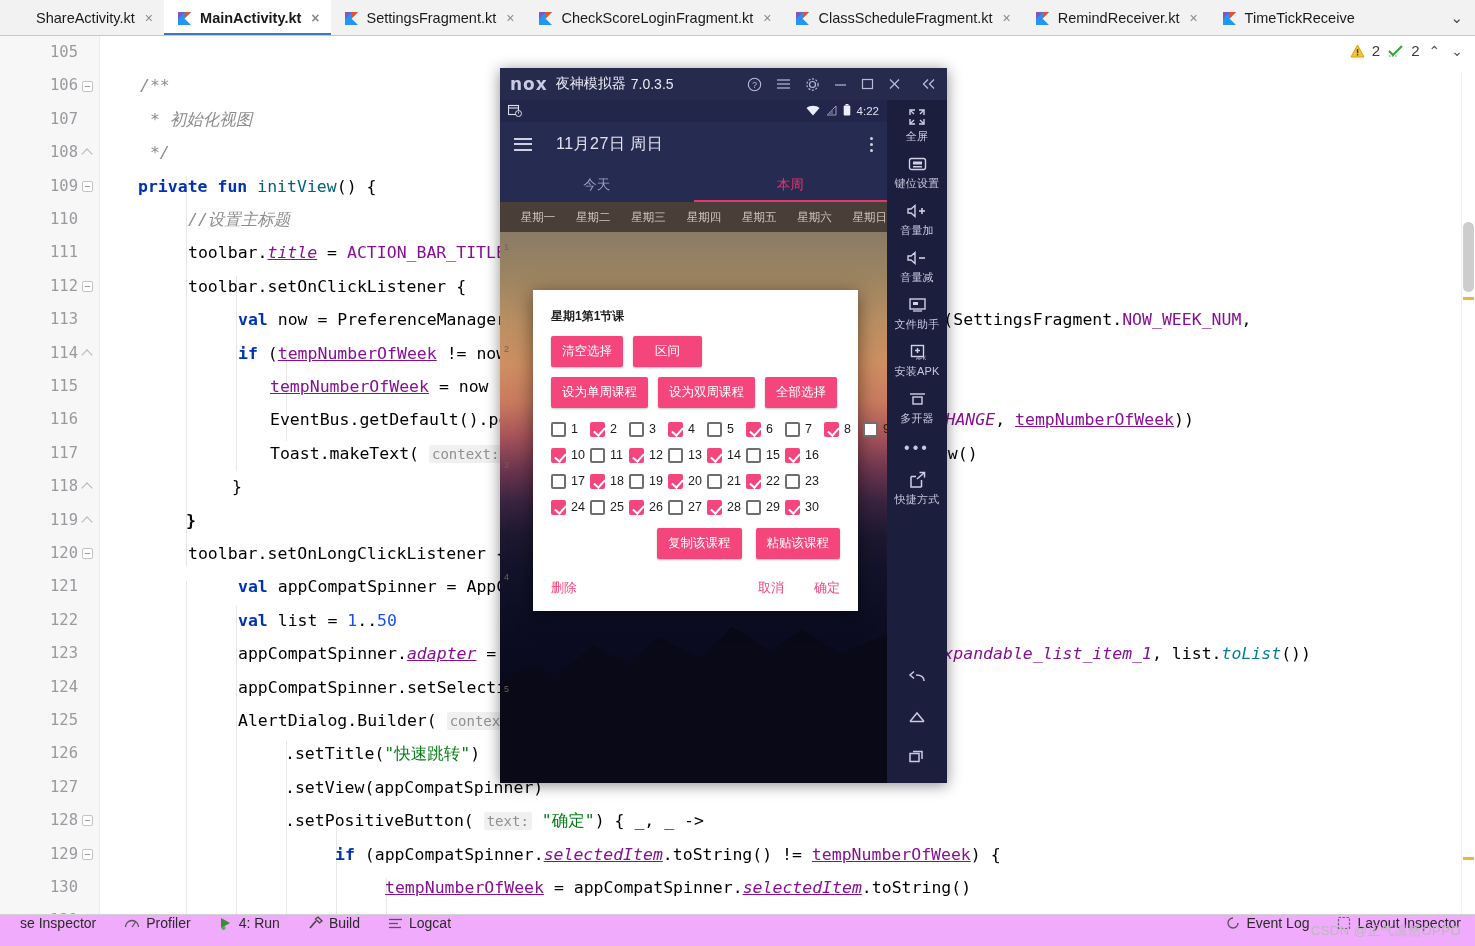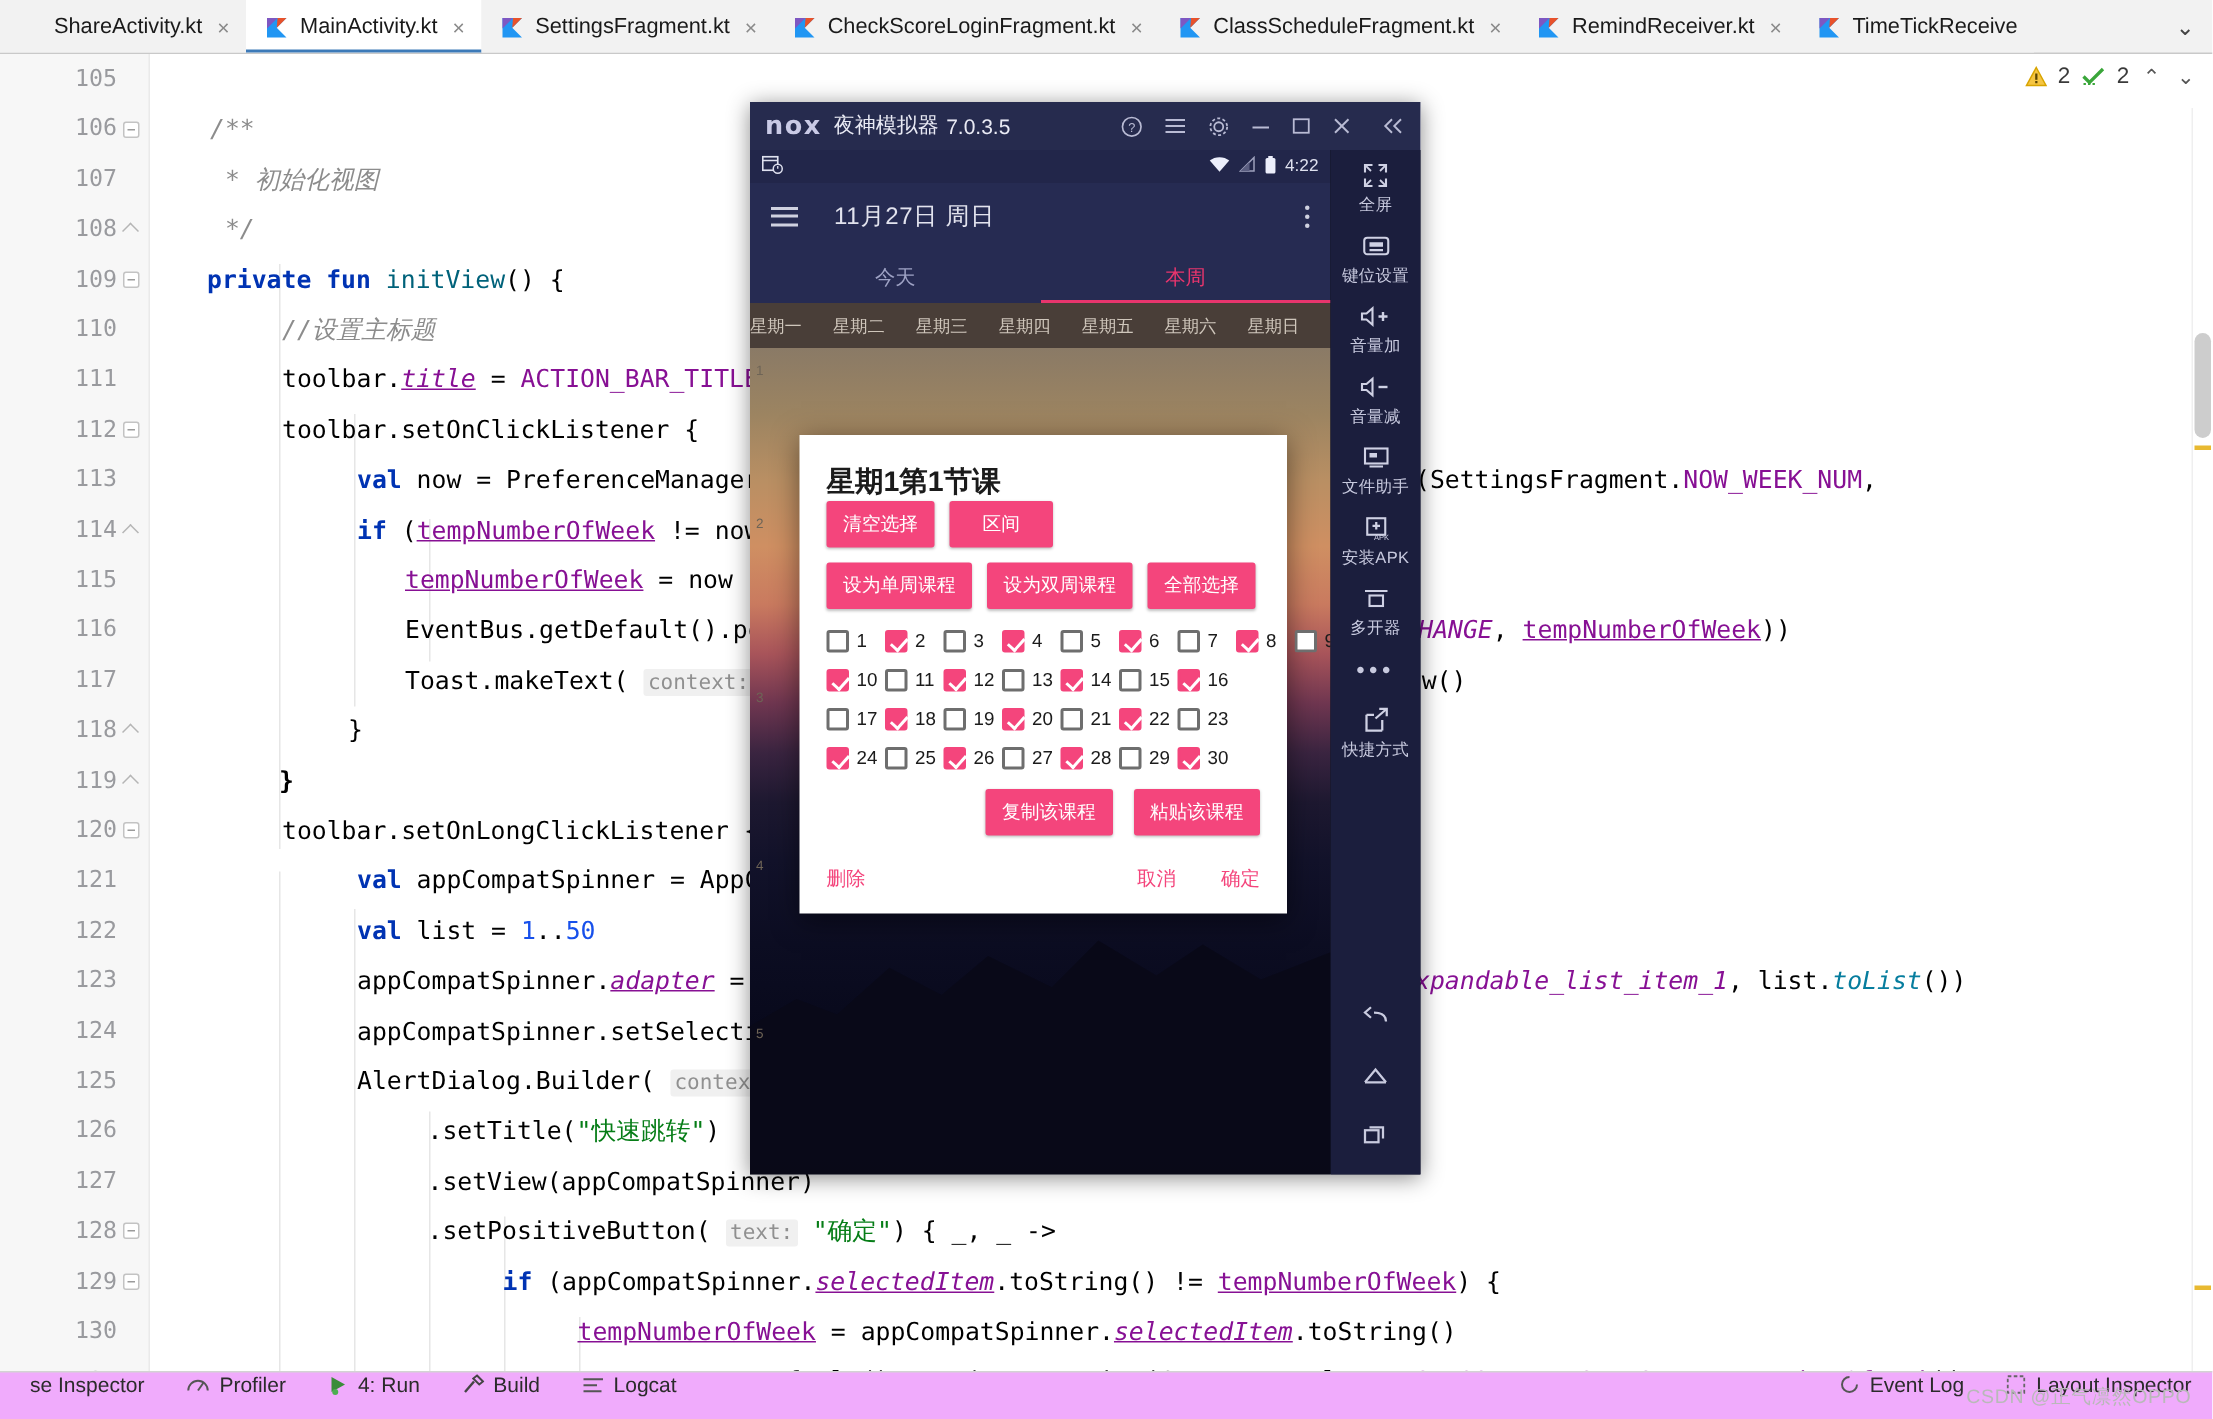--- a/index.html
+++ b/index.html
@@ -21,21 +21,21 @@
   }
   .tab {
     display: flex; align-items: center; gap: 7px;
     padding: 0 11px 0 12px;
     height: 36px;
     font-size: 14.5px; color: #1a1a1a;
     white-space: nowrap;
     position: relative;
     background: #f2f2f2;
   }
-  .tab.active { background: #ffffff; }
+  .tab.active { background: #ffffff; font-weight: bold; }
   .tab.active::after {
     content: ""; position: absolute; left: 0; right: 0; bottom: 0;
     height: 3px; background: #3d7ab8;
   }
   .tab .kticon {
     width: 17px; height: 17px; flex: 0 0 17px; position: relative; display:inline-block;
   }
   .tab .kticon svg { display:block; }
   .tab .closex {
     font-size: 14px; color: #8a8a8a; margin-left: 3px; line-height: 1;
@@ -177,21 +177,21 @@
   .ttab{ flex:1; text-align:center; font-size:13.5px; padding-bottom:8px; color:#9ea2c4;}
   .ttab.sel{ color:#e8356d; }
   .ttab.sel::after{
     content:""; position:absolute; bottom:0; right:0; width:50%; height:2px; background:#e8356d;
   }
 
   .weekrow{
     height:30px; display:flex; align-items:center;
     background:rgba(120,100,80,.55); color:#cfc6bb; font-size:11.5px;
   }
-  .weekrow div{ flex:1; text-align:left;}
+  .weekrow div{ flex:1; text-align:right;}
 
   .wallpaper{
     position:absolute; left:0; top:132px; width:387px; height:551px;
     background:
       linear-gradient(to bottom,
         #8a7a66 0%,
         #9c8461 8%,
         #b98f63 16%,
         #cf8f62 24%,
         #c97a5f 31%,
@@ -213,21 +213,21 @@
   }
   .gridnum{
     position:absolute; left:4px; font-size:9px; color:#6e6456;
   }
 
   
   .dialog{
     position:absolute; left:33px; top:58px; width:325px; background:#ffffff;
     box-shadow:0 4px 18px rgba(0,0,0,.5); padding:18px 18px 14px 18px;
   }
-  .dlg-title{ font-size:19px; color:#1b1b1b; font-weight:700; margin-bottom:0;}
+  .dlg-title{ font-size:12px; color:#1b1b1b; font-weight:700; margin-bottom:11px;}
   .btnrow{ display:flex; gap:10px; margin-bottom:10px; flex-wrap:nowrap;}
   .pbtn{
     background:#f4457c; color:#fff; font-size:12.5px; border:none;
     padding:7px 11px; border-radius:2px; box-shadow:0 1px 2px rgba(0,0,0,.25); cursor:pointer;
     white-space:nowrap;
   }
   .cbgrid{ margin-top:8px; }
   .cbrow{ display:flex; align-items:center; margin-bottom:4px; height:22px;}
   .cbcell{ display:flex; align-items:center; width:39px; flex:0 0 39px;}
   .cbox{

